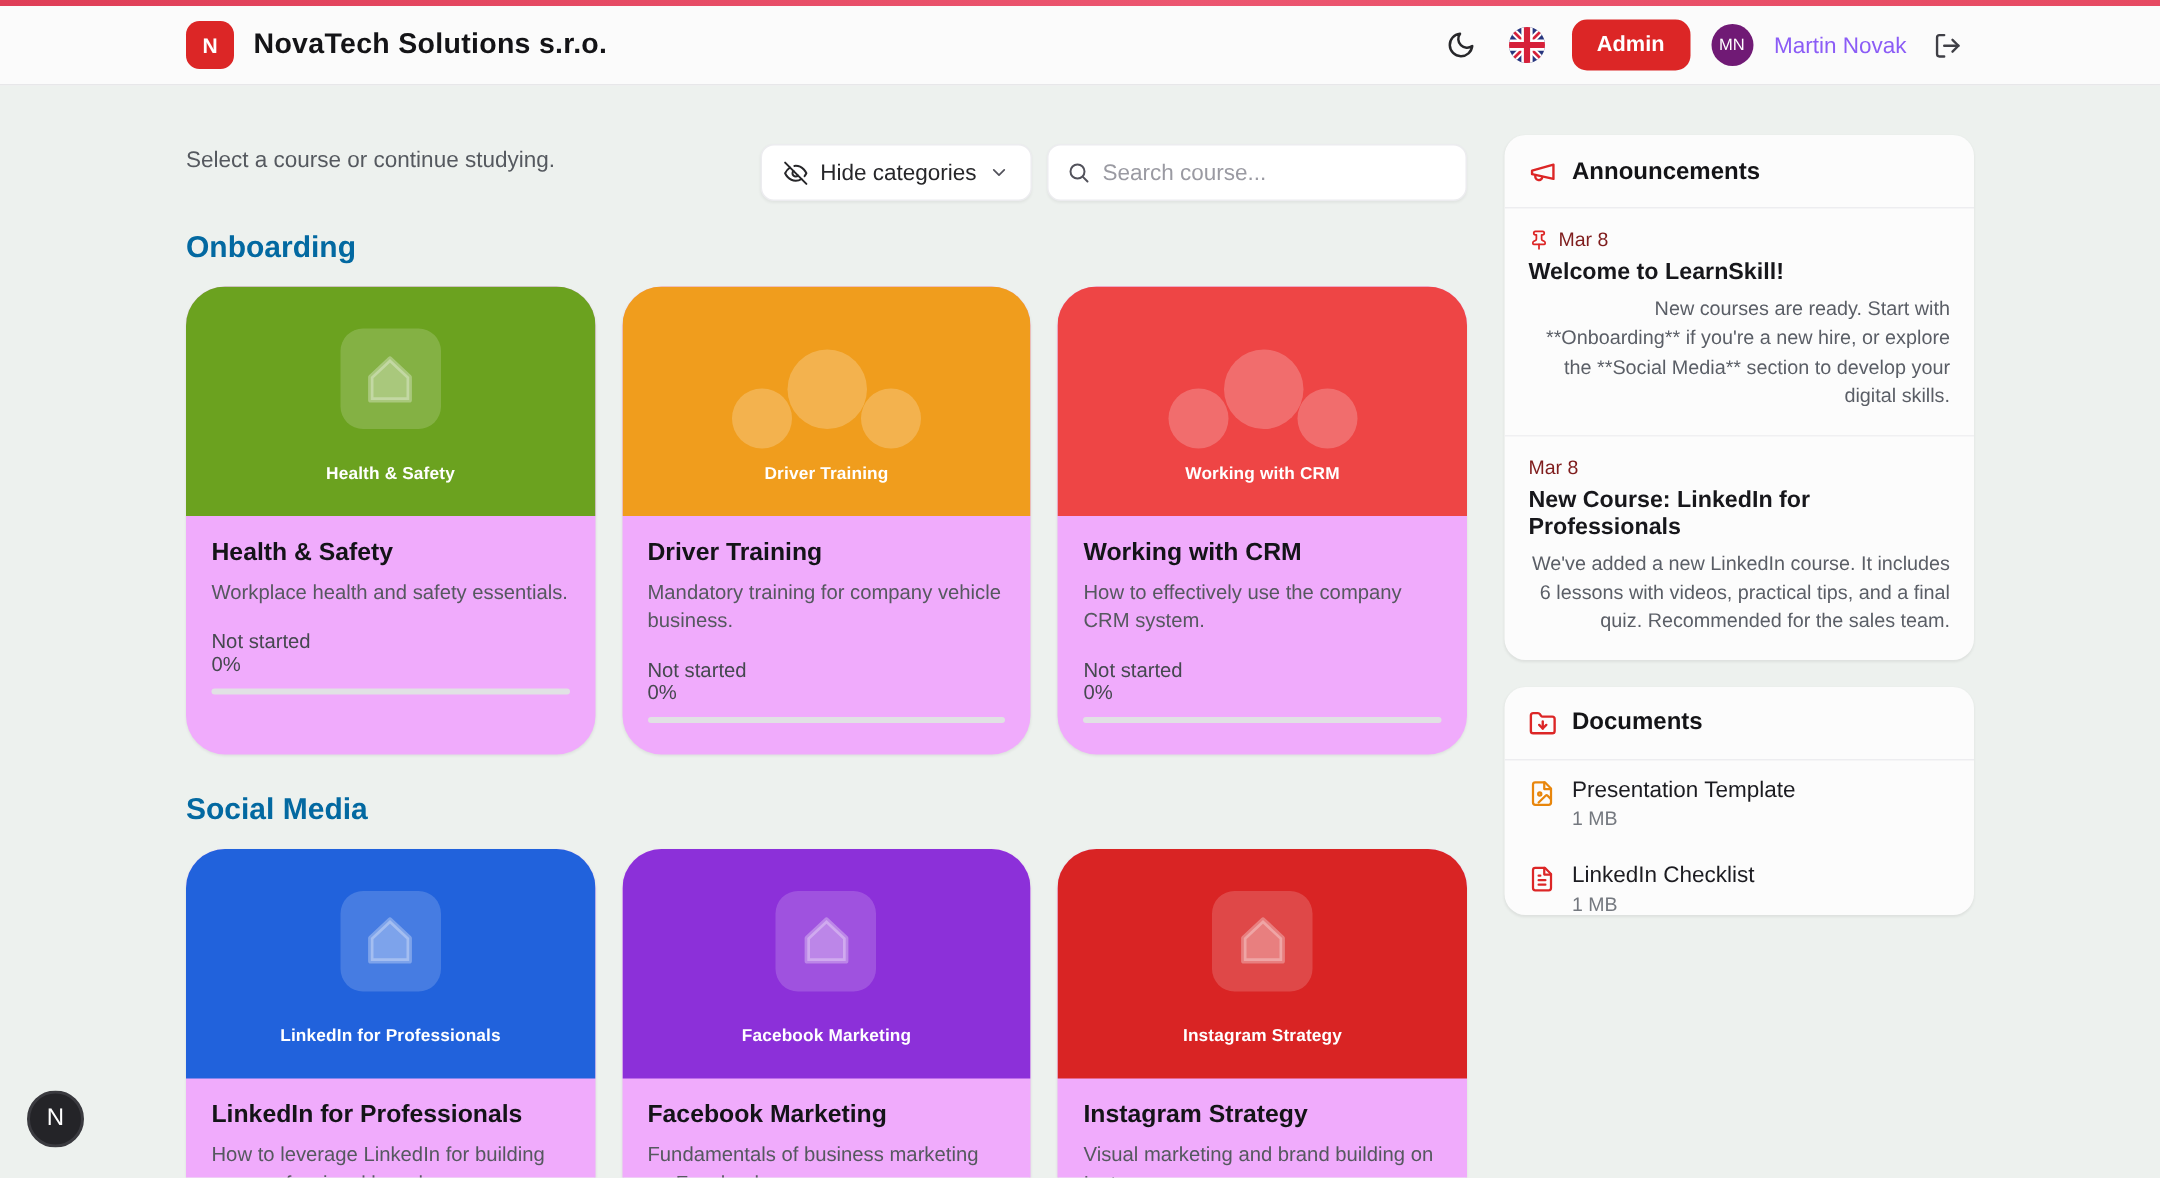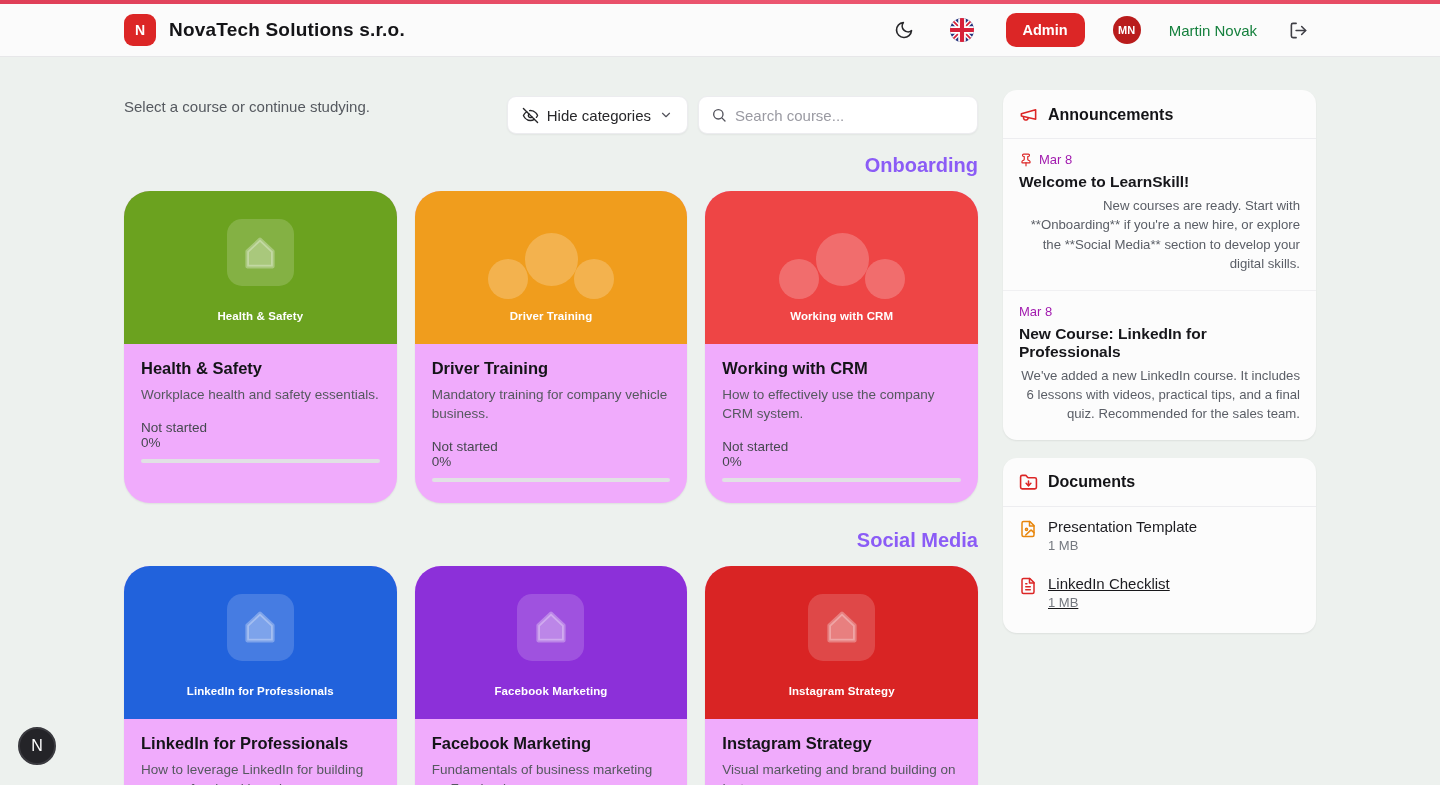--- a/index.html
+++ b/index.html
@@ -16,33 +16,33 @@
     display:flex; align-items:center; justify-content:space-between;
     padding:0 128px 0 124px;
   }
   .brand { display:flex; align-items:center; gap:13px; }
   .logo {
     width:32px; height:32px; border-radius:9px; background:#dc2626;
     color:#fff; font-weight:bold; font-size:14px;
     display:flex; align-items:center; justify-content:center;
   }
   .brand-name { font-size:19px; font-weight:bold; letter-spacing:.2px; color:#141417; }
-  .appbar-right { display:flex; align-items:center; gap:28px; }
+  .appbar-right { display:flex; align-items:center; gap:14px; }
   .iconbtn { background:none; border:none; cursor:pointer; display:flex; align-items:center; padding:4px; }
   .admin-btn {
     background:#dc2626; color:#fff; border:none; border-radius:10px;
     font-family:inherit; font-size:14.5px; font-weight:bold;
     padding:9px 17px; cursor:pointer;
   }
   .avatar {
-    width:28px; height:28px; border-radius:50%; background:#b91c1c;
-    color:#fff; font-size:11px; font-weight:bold;
+    width:28px; height:28px; border-radius:50%; background:#701a75;
+    color:#fff; font-size:11px; font-weight:normal;
     display:flex; align-items:center; justify-content:center;
   }
-  .username { font-size:15px; color:#15803d; }
+  .username { font-size:15px; color:#8b5cf6; }
   
   .main {
     padding:33px 0 0 124px;
     display:grid; grid-template-columns:854px 313px; gap:25px;
     align-items:start;
   }
   
   .page-head { display:flex; justify-content:space-between; margin-bottom:14px; }
   h1 { font-size:34px; font-weight:800; color:#121215; letter-spacing:.2px; }
   .subtitle { font-size:15px; color:#55595f; margin-top:8px; }
@@ -59,21 +59,21 @@
     background:#fff; border:1px solid #ececef; border-radius:9px;
     box-shadow:0 1px 2px rgba(0,0,0,.05);
     width:280px; height:38px; padding:0 12px;
   }
   .search-box input {
     border:none; outline:none; background:transparent;
     font-family:inherit; font-size:15px; color:#27272a; width:100%;
   }
   .search-box input::placeholder { color:#9a9aa2; }
   
-  .section-title { font-size:20px; font-weight:bold; color:#8b5cf6; margin:26px 0 14px;text-align:right; }
+  .section-title { font-size:20px; font-weight:bold; color:#0369a1; margin:26px 0 14px; }
   .cards { display:grid; grid-template-columns:repeat(3,1fr); gap:18px; }
   .card {
     background:#f0abfc; border-radius:26px; overflow:hidden;
     box-shadow:0 1px 2px rgba(0,0,0,.07); cursor:pointer;
   }
   .card-art { height:153px; position:relative; display:flex; align-items:center; justify-content:center; }
   .art-house {
     width:67px; height:67px; border-radius:15px; background:rgba(255,255,255,.17);
     display:flex; align-items:center; justify-content:center; margin-bottom:30px;
   }
@@ -97,25 +97,25 @@
     background:#fcfcfc; border-radius:14px; overflow:hidden;
     box-shadow:0 1px 2px rgba(0,0,0,.07); margin-bottom:18px;
   }
   .panel-head {
     display:flex; align-items:center; gap:10px;
     padding:15px 16px 14px; border-bottom:1px solid #ededf0;
   }
   .panel-title { font-size:16px; font-weight:bold; color:#141417; }
   .ann-item { padding:13px 16px 16px; }
   .ann-item + .ann-item { border-top:1px solid #f0f0f2; }
-  .ann-meta { display:flex; align-items:center; gap:6px; font-size:13px; color:#a21caf; }
+  .ann-meta { display:flex; align-items:center; gap:6px; font-size:13px; color:#7f1d1d; }
   .ann-title { font-size:15.5px; font-weight:bold; color:#17171b; margin-top:6px; }
   .ann-body { font-size:13.2px; color:#5a5e66; line-height:1.47; margin-top:5px;text-align:right; }
   .doc-item { display:flex; gap:11px; padding:11px 16px; align-items:flex-start; cursor:pointer; }
-  .doc-item:last-child { padding-bottom:23px;text-decoration:underline; }
+  .doc-item:last-child { padding-bottom:0; }
   .doc-icon { margin-top:2px; }
   .doc-name { font-size:15px; color:#1c1c21; }
   .doc-size { font-size:13px; color:#74787f; margin-top:3px; }
   
   .float-n {
     position:fixed; left:18px; top:727px; width:38px; height:38px; border-radius:50%;
     background:#242428; border:2px solid #3a3a3f; color:#fff;
     font-size:16px; font-family:inherit;
     display:flex; align-items:center; justify-content:center; cursor:pointer;
   }

